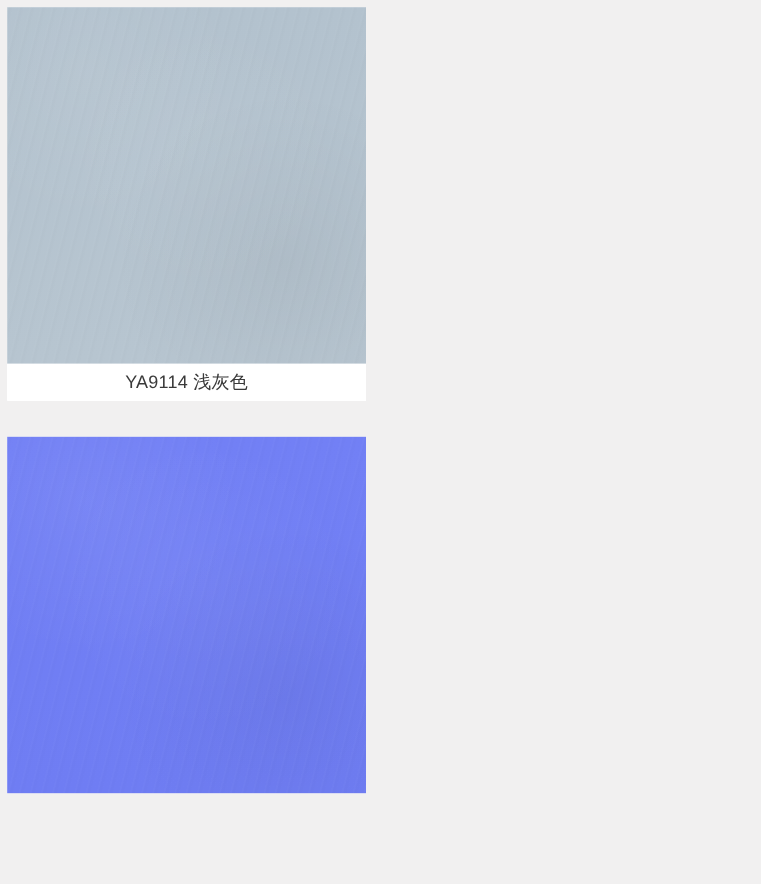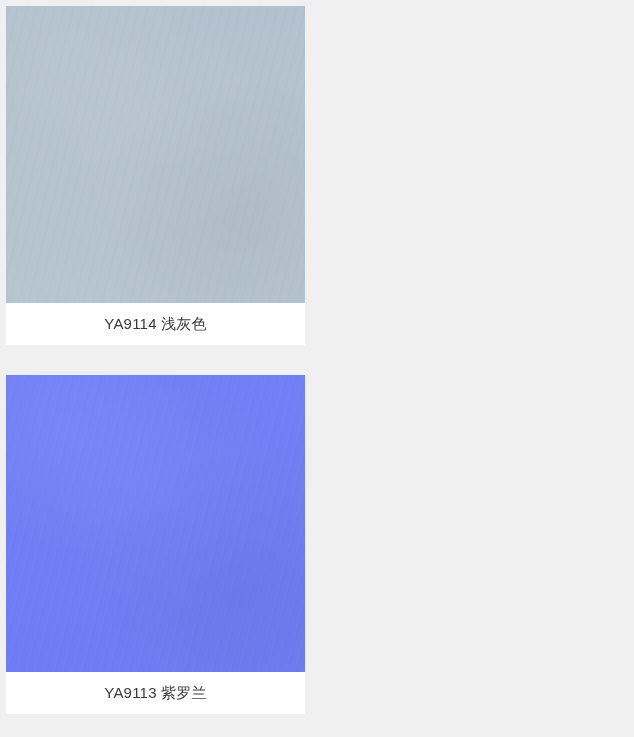--- a/index.html
+++ b/index.html
@@ -64,21 +64,21 @@
         rgba(0,0,0,0.012) 2px,
         rgba(0,0,0,0.012) 3px,
         rgba(255,255,255,0) 5px,
         rgba(255,255,255,0) 9px
       );
     opacity: 0.85;
     pointer-events: none;
   }
 
   .card-caption {
-    height: 42px;
+    height: 31px;
     display: flex;
     align-items: center;
     justify-content: center;
     background: #ffffff;
     color: #3a3a3a;
     font-size: 15px;
     letter-spacing: 0.2px;
     white-space: nowrap;
   }
 </style>
@@ -87,16 +87,15 @@
 
 <div id="product-grid">
 
   <div class="product-card" style="background: rgb(255, 255, 255);">
     <div class="swatch-image" style="background: linear-gradient(rgb(179, 194, 206) 0%, rgb(183, 197, 208) 100%);"></div>
     <div class="card-caption" style="color: rgb(58, 58, 58); background: rgb(255, 255, 255);">YA9114 浅灰色</div>
   </div>
 
   <div class="product-card" style="background: rgb(255, 255, 255);">
     <div class="swatch-image" style="background: linear-gradient(rgb(114, 128, 245) 0%, rgb(111, 125, 243) 100%);"></div>
-    <div class="card-caption" style="color: rgb(58, 58, 58); background: rgb(255, 255, 255);">YA9113 紫罗兰</div>
   </div>
 
 </div>
 
 </body></html>

